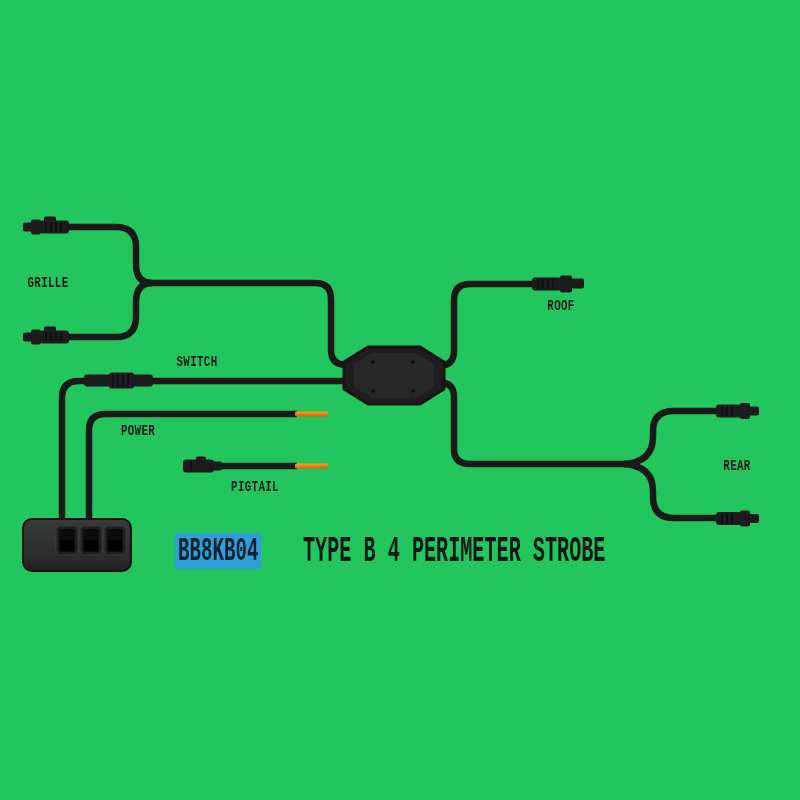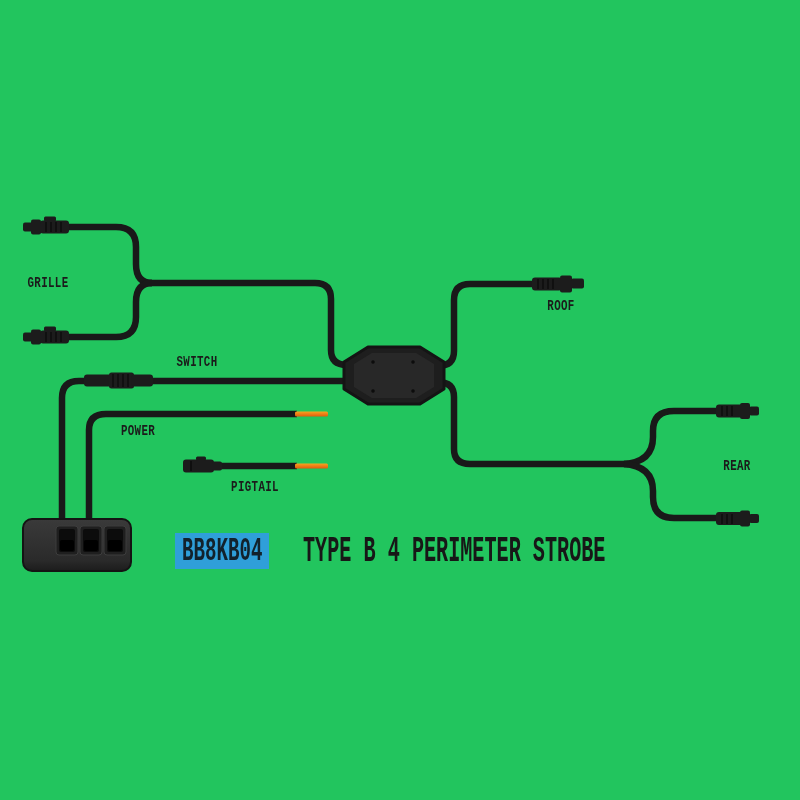--- a/index.html
+++ b/index.html
@@ -16,21 +16,21 @@
     font-size:15px;
     color:#1b1b1b;
     white-space:nowrap;
     transform:translate(-50%,-50%) scaleX(0.72);
     transform-origin:center;
     letter-spacing:0.5px;
   }
   #sku-box{
     position:absolute;
     left:175px;top:533px;
-    width:94px;height:36px;
+    width:86px;height:36px;
     background:#2f9fd9;
     display:flex;align-items:center;justify-content:center;
   }
   #sku-text{
     font-weight:bold;
     font-size:33px;
     color:#12222c;
     transform:scaleX(0.58);
     transform-origin:center;
     white-space:nowrap;

